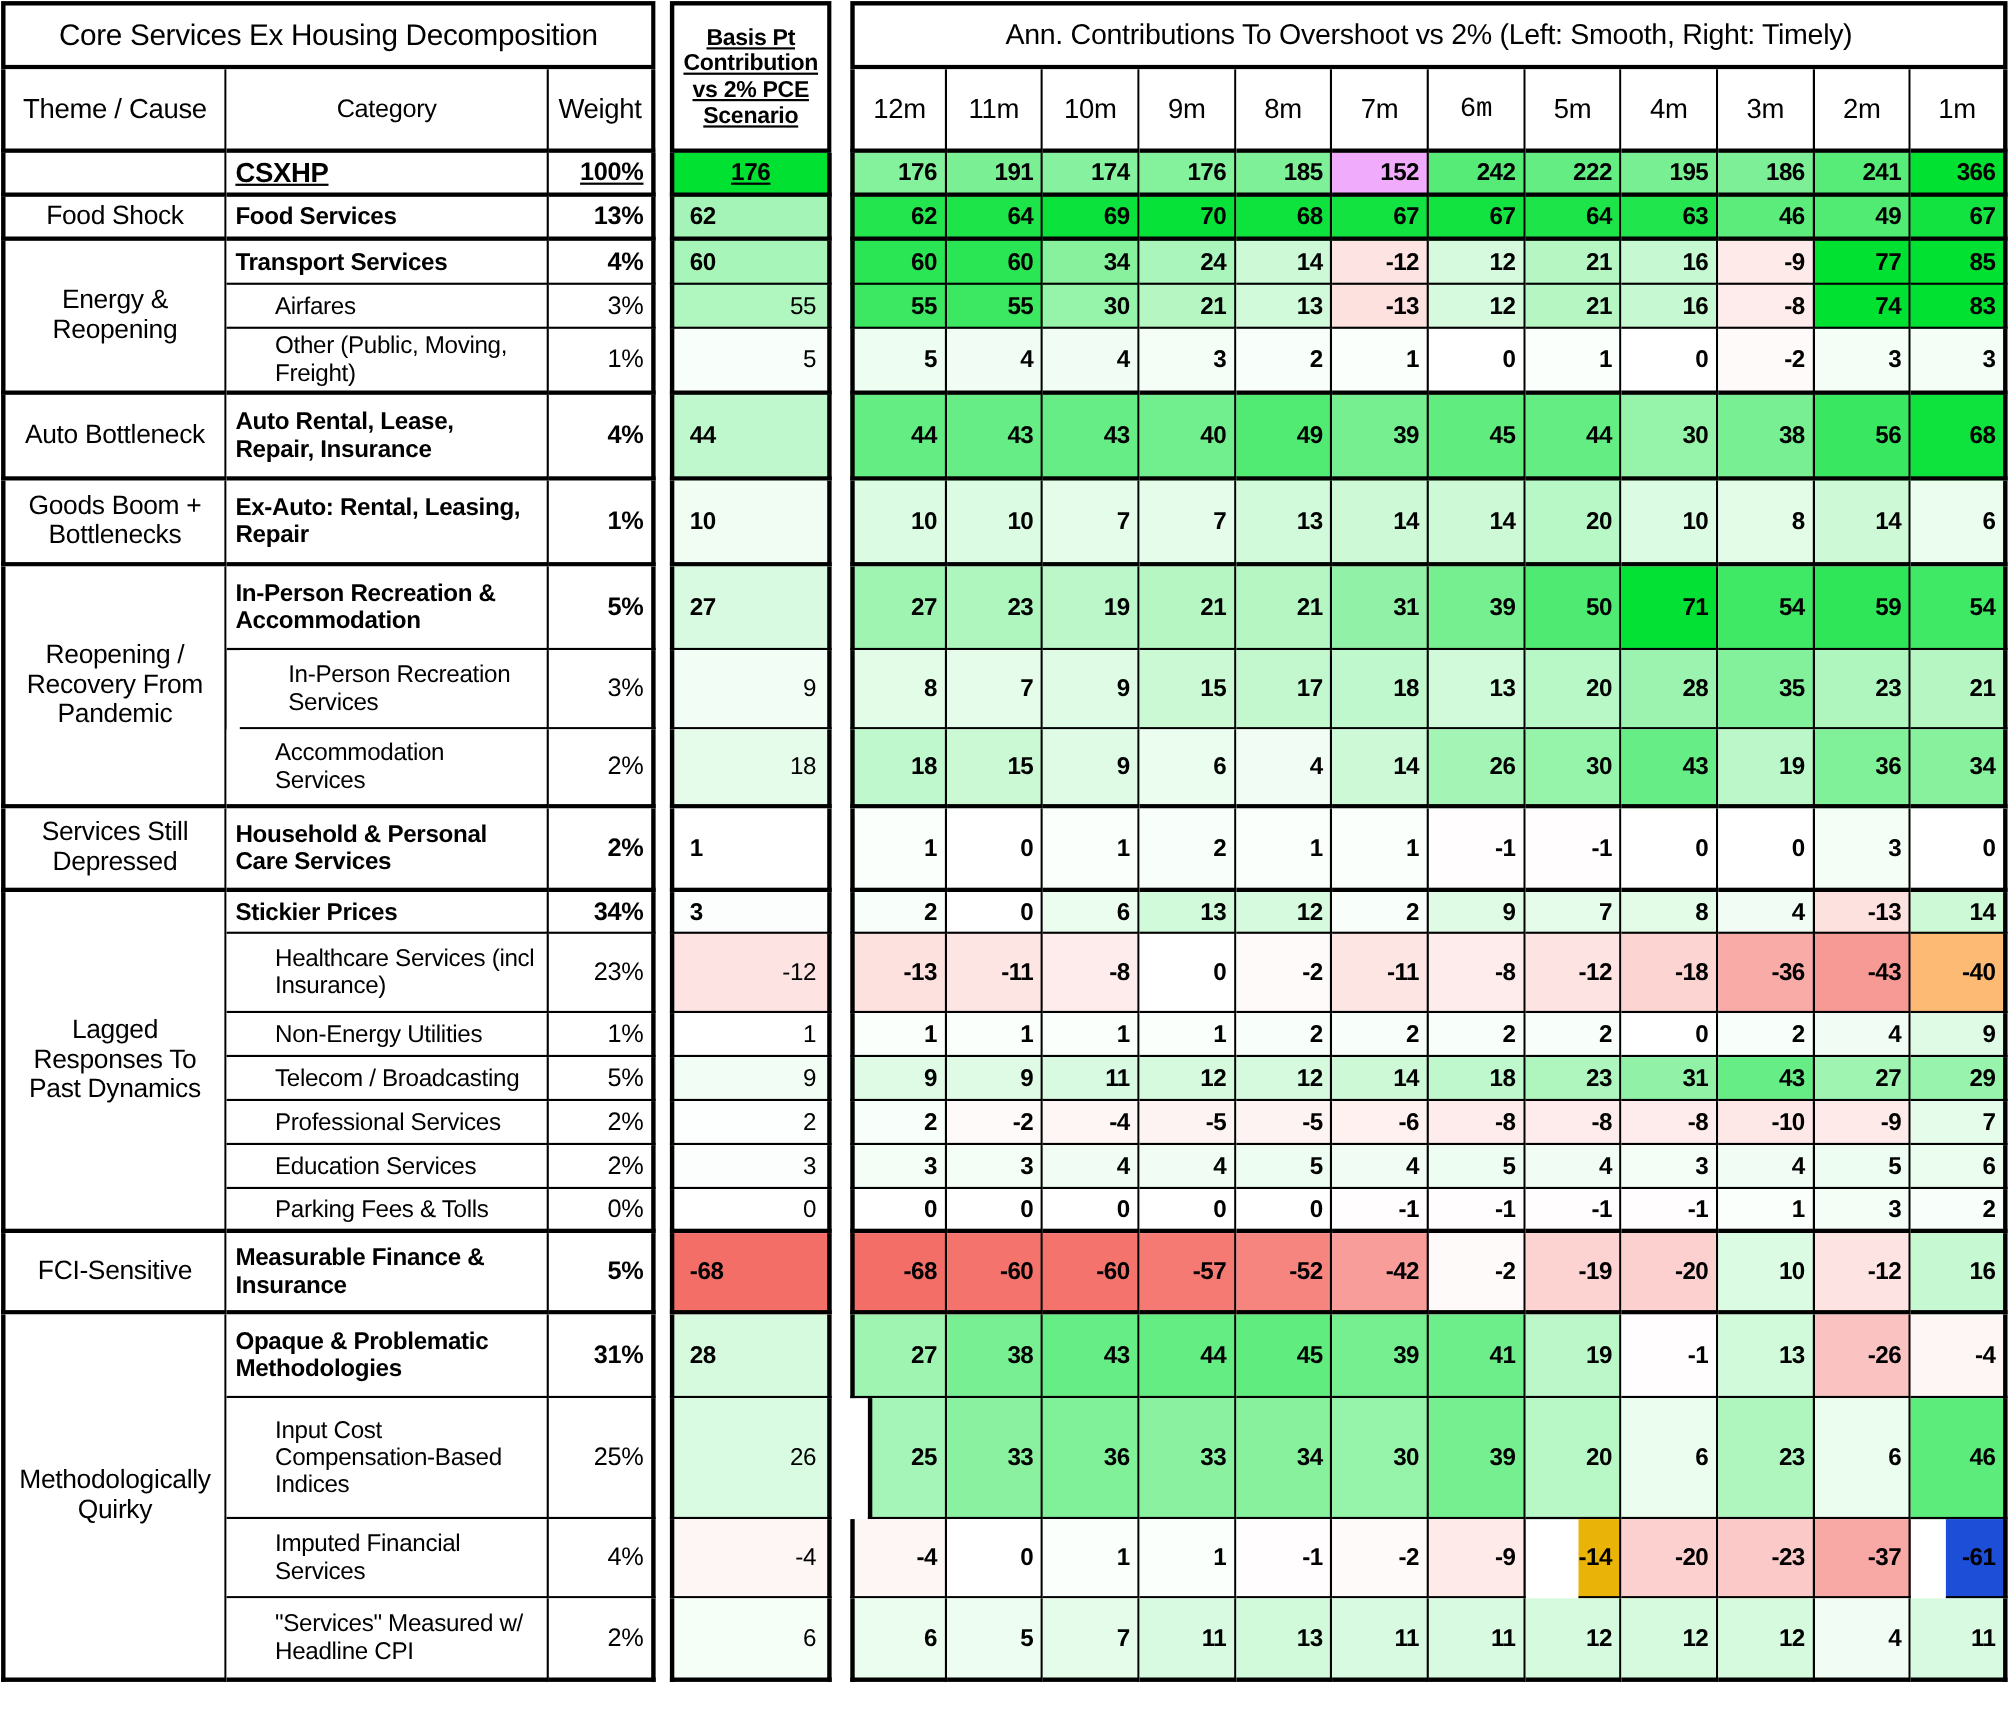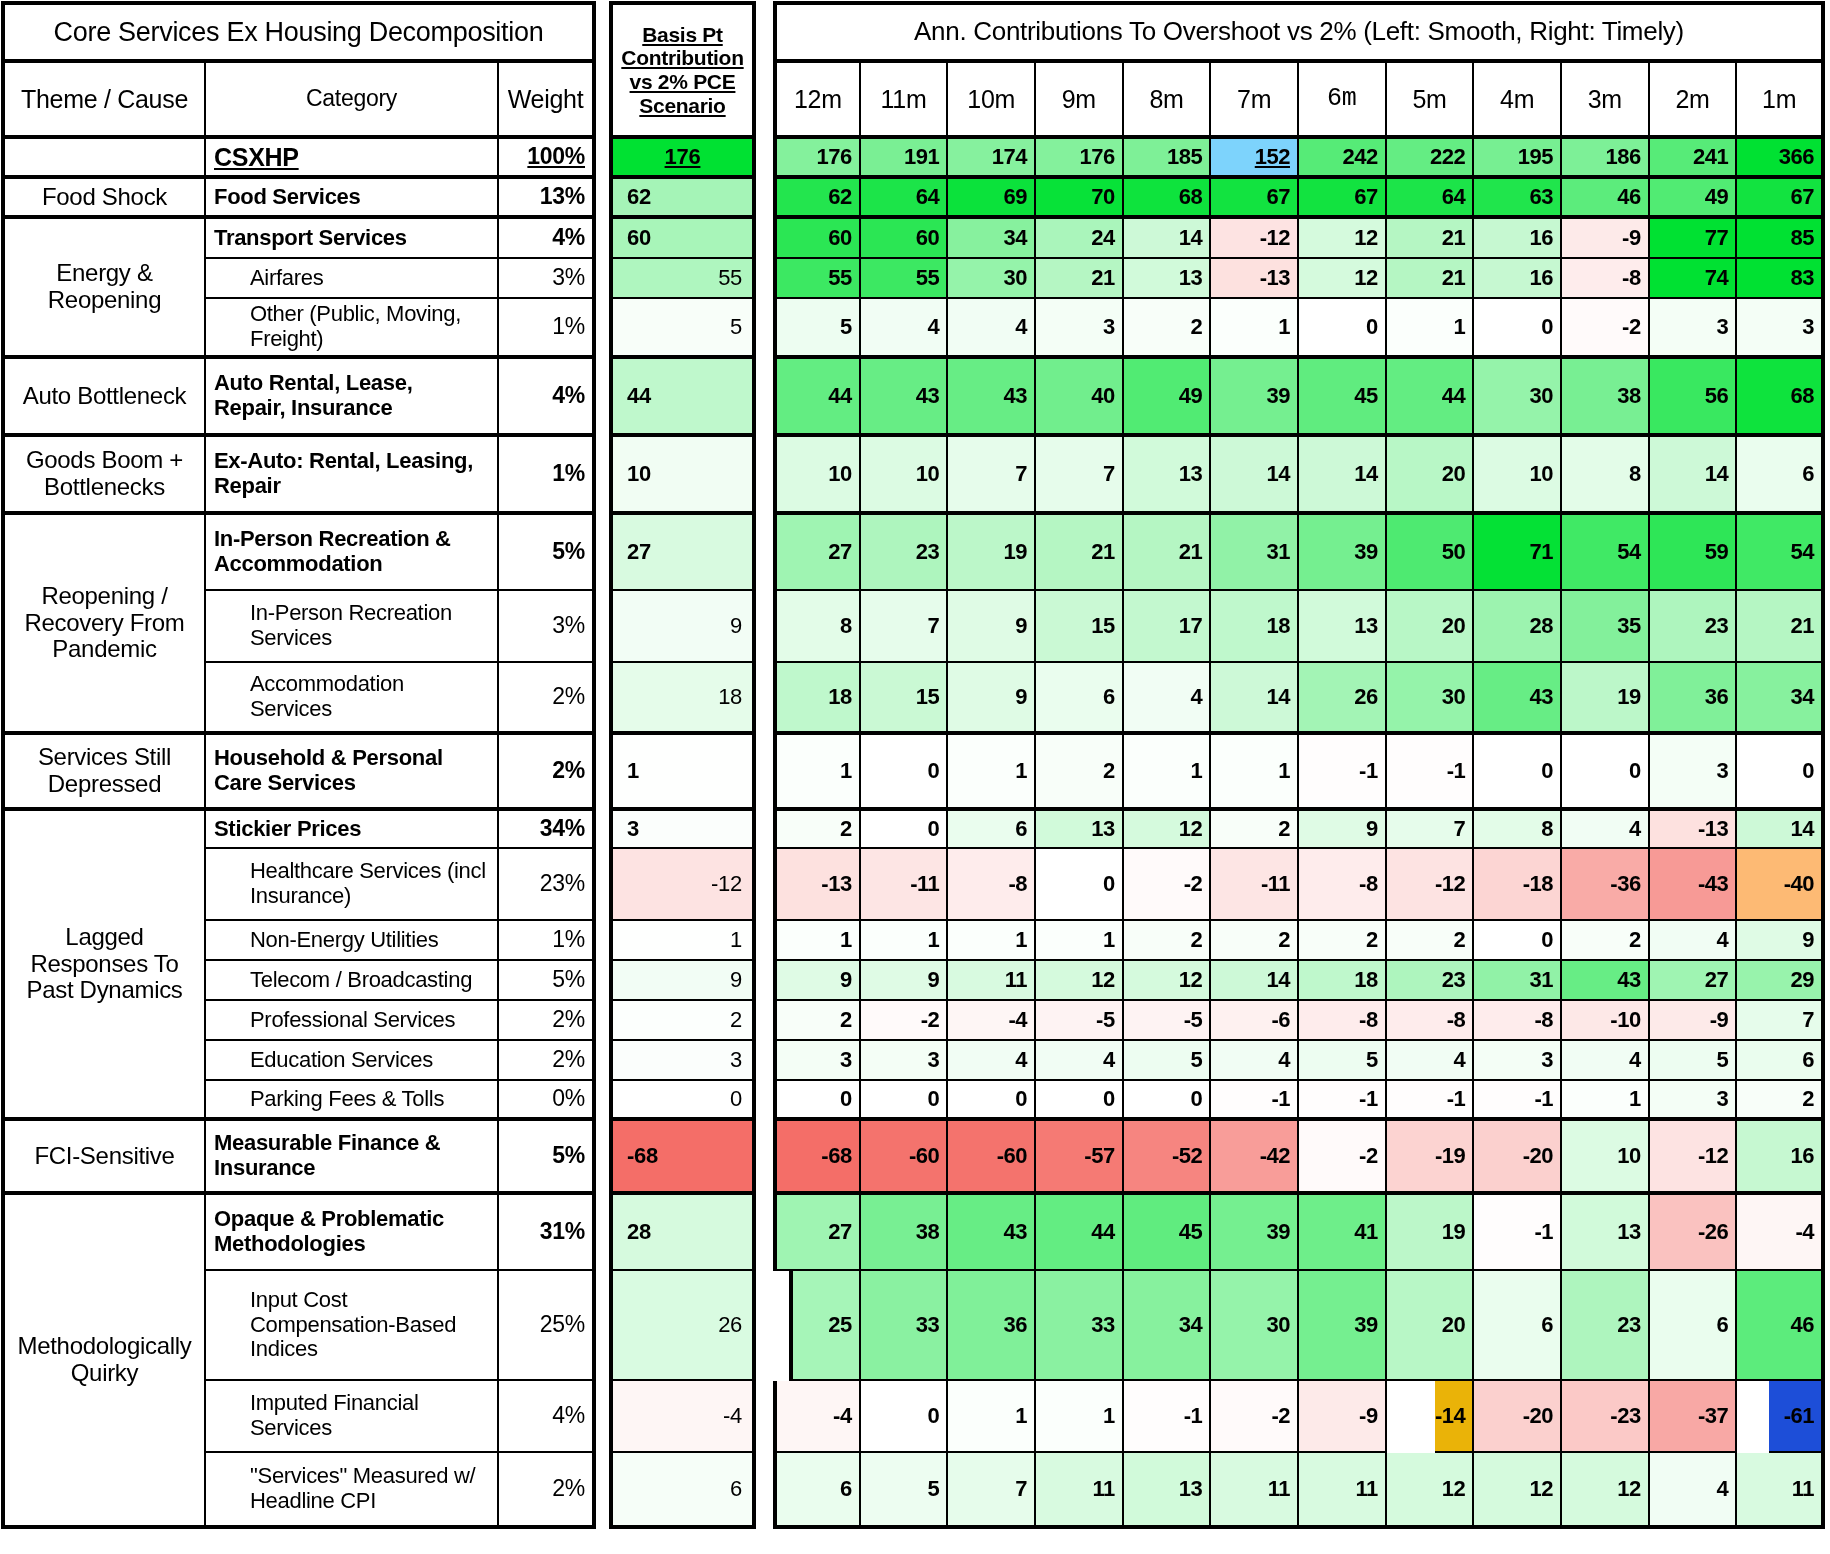--- a/index.html
+++ b/index.html
@@ -72,21 +72,21 @@
     <div class="cell mh bb4 br4" style="grid-area: 2 / 18 / 3 / 19;">1m</div>
     <div class="cell theme bl4 bb4" style="grid-area: 3 / 1 / 4 / 2;"></div>
     <div class="cell cat total bb4" style="grid-area: 3 / 2 / 4 / 3;">CSXHP</div>
     <div class="cell weight br4 total bb4" style="grid-area: 3 / 3 / 4 / 4;">100%</div>
     <div class="cell basis bl4 br4 total bb4" style="grid-area: 3 / 5 / 4 / 6; background: rgb(0, 225, 50);">176</div>
     <div class="cell val bb4 bl4" style="grid-area: 3 / 7 / 4 / 8; background: rgb(132, 241, 156);">176</div>
     <div class="cell val bb4" style="grid-area: 3 / 8 / 4 / 9; background: rgb(122, 239, 148);">191</div>
     <div class="cell val bb4" style="grid-area: 3 / 9 / 4 / 10; background: rgb(134, 241, 158);">174</div>
     <div class="cell val bb4" style="grid-area: 3 / 10 / 4 / 11; background: rgb(132, 241, 156);">176</div>
     <div class="cell val bb4" style="grid-area: 3 / 11 / 4 / 12; background: rgb(126, 240, 151);">185</div>
-    <div class="cell val bb4" style="grid-area: 3 / 12 / 4 / 13; background: #7dd3fc; text-decoration: underline;">152</div>
+    <div class="cell val bb4" style="grid-area: 3 / 12 / 4 / 13; background: #f0abfc;">152</div>
     <div class="cell val bb4" style="grid-area: 3 / 13 / 4 / 14; background: rgb(86, 235, 119);">242</div>
     <div class="cell val bb4" style="grid-area: 3 / 14 / 4 / 15; background: rgb(100, 237, 131);">222</div>
     <div class="cell val bb4" style="grid-area: 3 / 15 / 4 / 16; background: rgb(119, 239, 146);">195</div>
     <div class="cell val bb4" style="grid-area: 3 / 16 / 4 / 17; background: rgb(125, 240, 151);">186</div>
     <div class="cell val bb4" style="grid-area: 3 / 17 / 4 / 18; background: rgb(87, 235, 120);">241</div>
     <div class="cell val bb4 br4" style="grid-area: 3 / 18 / 4 / 19; background: rgb(0, 225, 50);">366</div>
     <div class="cell theme bl4 bb4" style="grid-area: 4 / 1 / 5 / 2;">Food Shock</div>
     <div class="cell cat parent bb4" style="grid-area: 4 / 2 / 5 / 3;">Food Services</div>
     <div class="cell weight br4 parent bb4" style="grid-area: 4 / 3 / 5 / 4;">13%</div>
     <div class="cell basis bl4 br4 parent bb4" style="grid-area: 4 / 5 / 5 / 6; background: rgb(165, 244, 183);">62</div>
@@ -189,21 +189,21 @@
     <div class="cell val" style="grid-area: 10 / 9 / 11 / 10; background: rgb(188, 247, 201);">19</div>
     <div class="cell val" style="grid-area: 10 / 10 / 11 / 11; background: rgb(181, 246, 195);">21</div>
     <div class="cell val" style="grid-area: 10 / 11 / 11 / 12; background: rgb(181, 246, 195);">21</div>
     <div class="cell val" style="grid-area: 10 / 12 / 11 / 13; background: rgb(145, 242, 167);">31</div>
     <div class="cell val" style="grid-area: 10 / 13 / 11 / 14; background: rgb(117, 239, 144);">39</div>
     <div class="cell val" style="grid-area: 10 / 14 / 11 / 15; background: rgb(78, 234, 113);">50</div>
     <div class="cell val" style="grid-area: 10 / 15 / 11 / 16; background: rgb(4, 225, 53);">71</div>
     <div class="cell val" style="grid-area: 10 / 16 / 11 / 17; background: rgb(64, 233, 101);">54</div>
     <div class="cell val" style="grid-area: 10 / 17 / 11 / 18; background: rgb(46, 230, 87);">59</div>
     <div class="cell val br4" style="grid-area: 10 / 18 / 11 / 19; background: rgb(64, 233, 101);">54</div>
-    <div class="cell cat child" style="grid-area: 11 / 2 / 12 / 3;">In-Person Recreation Services</div>
+    <div class="cell cat child" style="grid-area: 11 / 2 / 12 / 3; margin-left: 12px;">In-Person Recreation Services</div>
     <div class="cell weight br4 child" style="grid-area: 11 / 3 / 12 / 4;">3%</div>
     <div class="cell basis bl4 br4 child" style="grid-area: 11 / 5 / 12 / 6; background: rgb(242, 253, 245);">9</div>
     <div class="cell val bl4" style="grid-area: 11 / 7 / 12 / 8; background: rgb(227, 252, 232);">8</div>
     <div class="cell val" style="grid-area: 11 / 8 / 12 / 9; background: rgb(230, 252, 235);">7</div>
     <div class="cell val" style="grid-area: 11 / 9 / 12 / 10; background: rgb(223, 251, 229);">9</div>
     <div class="cell val" style="grid-area: 11 / 10 / 12 / 11; background: rgb(202, 249, 212);">15</div>
     <div class="cell val" style="grid-area: 11 / 11 / 12 / 12; background: rgb(195, 248, 207);">17</div>
     <div class="cell val" style="grid-area: 11 / 12 / 12 / 13; background: rgb(191, 248, 204);">18</div>
     <div class="cell val" style="grid-area: 11 / 13 / 12 / 14; background: rgb(209, 250, 218);">13</div>
     <div class="cell val" style="grid-area: 11 / 14 / 12 / 15; background: rgb(184, 247, 198);">20</div>

